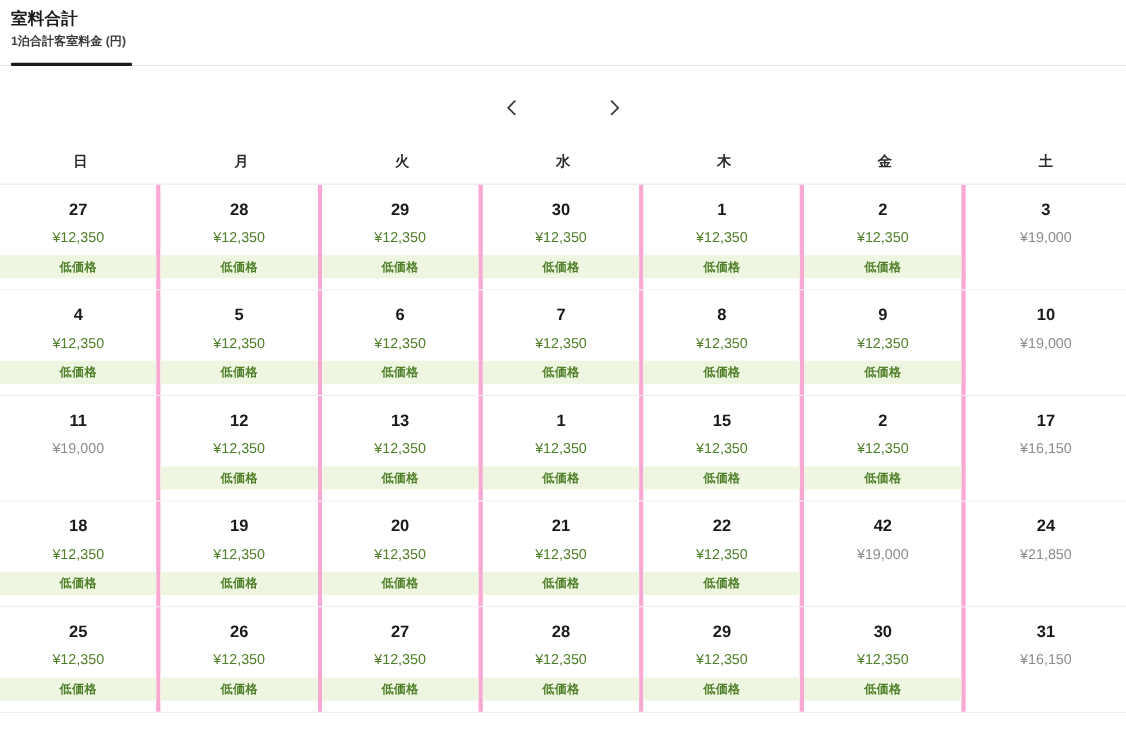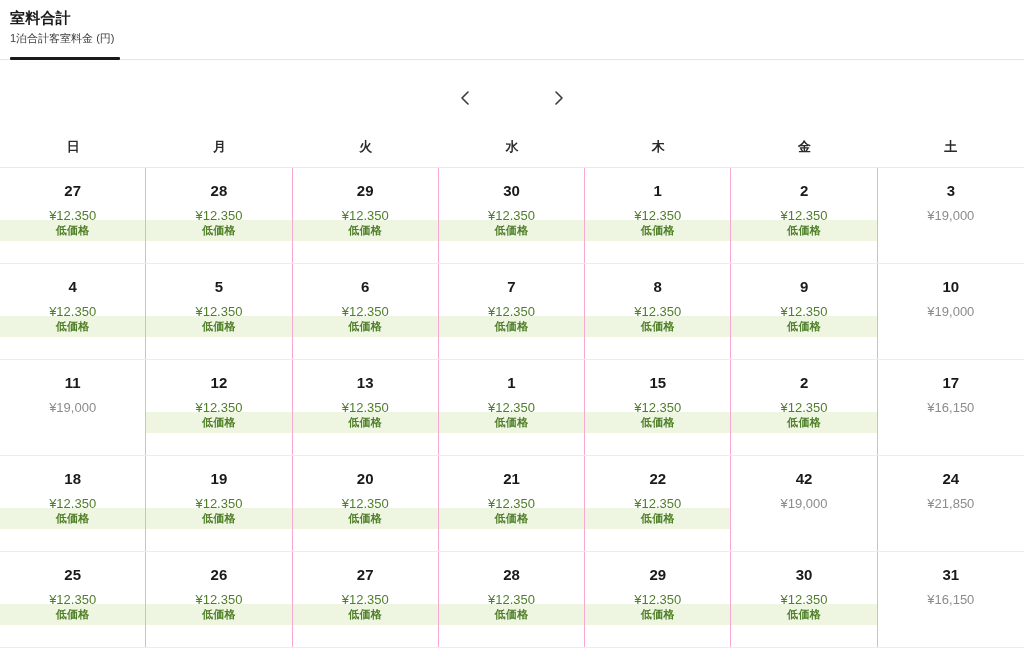--- a/index.html
+++ b/index.html
@@ -26,21 +26,21 @@
   .header-title {
     font-size: 15px;
     font-weight: 700;
     letter-spacing: 0.2px;
     color: #1a1a1a;
     line-height: 1.25;
   }
 
   .header-subtitle {
     font-size: 11px;
-    font-weight: 400;
+    font-weight: 700;
     color: #3c3c3c;
     margin-top: 3px;
     line-height: 1.3;
   }
 
   .tab-divider {
     position: absolute;
     left: 0;
     right: 0;
     bottom: 0;
@@ -119,21 +119,21 @@
 
   .week-row {
     display: grid;
     grid-template-columns: repeat(7, 1fr);
     border-bottom: 1px solid #ececec;
     height: 96px;
   }
 
   .day-cell {
     position: relative;
-    border-right: 1px solid #f9a8d4;
+    border-right: 4px solid #f9a8d4;
     display: flex;
     flex-direction: column;
     align-items: center;
     padding-top: 14px;
     background: #ffffff;
   }
 
   .day-cell:last-child { border-right: none; }
 
   .day-number {
@@ -150,21 +150,21 @@
     line-height: 1.2;
   }
 
   .day-price.low   { color: #4f7f28; }
   .day-price.plain { color: #8c8c8c; }
 
   .day-badge {
     position: absolute;
     left: 0;
     right: 0;
-    bottom: 22px;
+    bottom: 10px;
     height: 21px;
     background: #eef6e2;
     display: flex;
     align-items: center;
     justify-content: center;
     font-size: 11px;
     font-weight: 700;
     color: #4f7f28;
     letter-spacing: 0.3px;
   }

